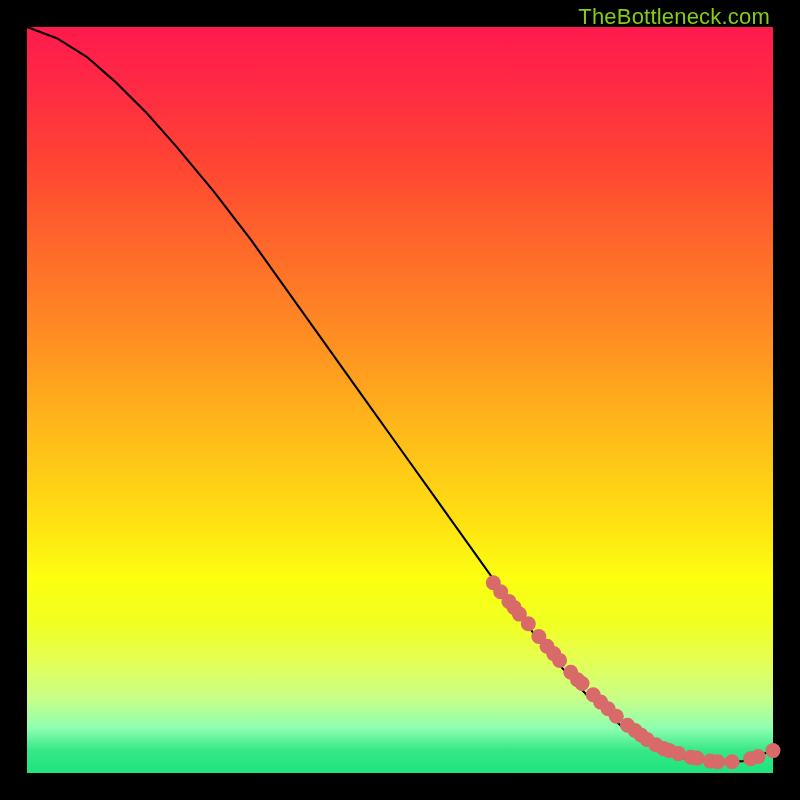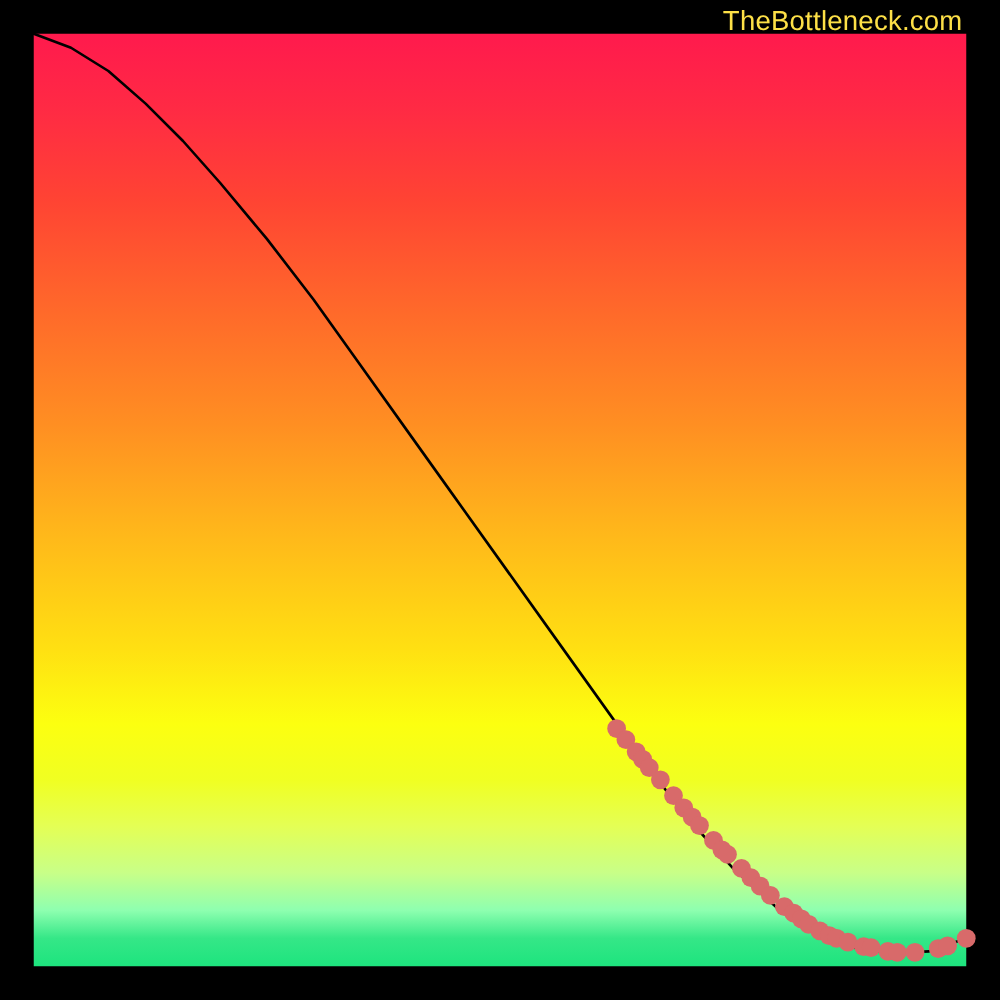--- a/index.html
+++ b/index.html
@@ -39,21 +39,21 @@
       #c8ff88 90%,
       #8effb0 94%,
       #35e787 97%,
       #1de47e 100%
     );
   }
   .watermark {
     position: absolute;
     top: 4px;
     right: 30px;
-    color: #fde047;
+    color: #84cc16;
     font-size: 22px;
     font-weight: 500;
     letter-spacing: 0.2px;
     user-select: none;
   }
   svg.curve {
     position: absolute;
     left: 27px;
     top: 27px;
     width: 746px;

